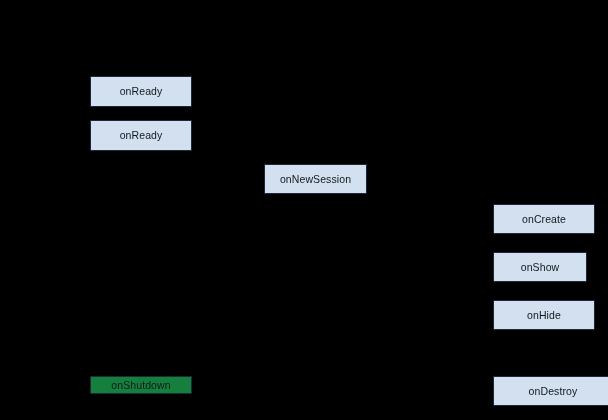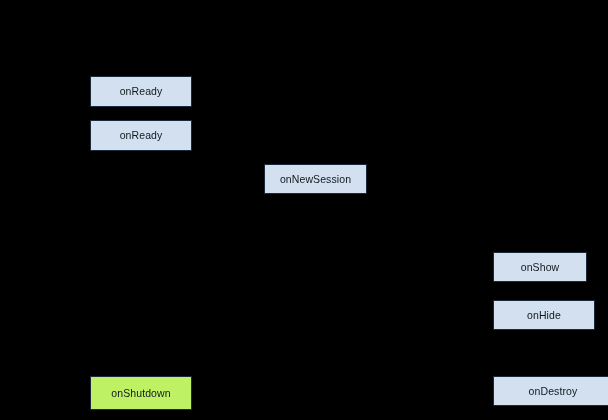--- a/index.html
+++ b/index.html
@@ -32,17 +32,18 @@
     white-space: nowrap;
   }
 </style>
 </head>
 <body>
 
 <div id="canvas" style="width: 608px; height: 420px; background: rgb(0, 0, 0);">
     <div class="node" style="left: 90px; top: 76px; width: 102px; height: 31px; background: rgb(210, 224, 240); border-color: rgb(27, 42, 58); color: rgb(18, 24, 31);">onReady</div>
     <div class="node" style="left: 90px; top: 120px; width: 102px; height: 31px; background: rgb(210, 224, 240); border-color: rgb(27, 42, 58); color: rgb(18, 24, 31);">onReady</div>
     <div class="node" style="left: 264px; top: 164px; width: 103px; height: 30px; background: rgb(210, 224, 240); border-color: rgb(27, 42, 58); color: rgb(18, 24, 31);">onNewSession</div>
+    <div class="node" style="left: 493px; top: 204px; width: 102px; height: 30px; background: rgb(210, 224, 240); border-color: rgb(27, 42, 58); color: rgb(18, 24, 31);">onCreate</div>
     <div class="node" style="left: 493px; top: 252px; width: 94px; height: 30px; background: rgb(210, 224, 240); border-color: rgb(27, 42, 58); color: rgb(18, 24, 31);">onShow</div>
     <div class="node" style="left: 493px; top: 300px; width: 102px; height: 30px; background: rgb(210, 224, 240); border-color: rgb(27, 42, 58); color: rgb(18, 24, 31);">onHide</div>
-    <div class="node" style="left: 90px; top: 376px; width: 102px; height: 34px; background: #bef264; border-color: rgb(27, 42, 58); color: rgb(18, 24, 31);">onShutdown</div>
+    <div class="node" style="left: 90px; top: 376px; width: 102px; height: 18px; background: #15803d; border-color: rgb(27, 42, 58); color: rgb(18, 24, 31);">onShutdown</div>
     <div class="node" style="left: 493px; top: 376px; width: 120px; height: 30px; background: rgb(210, 224, 240); border-color: rgb(27, 42, 58); color: rgb(18, 24, 31);">onDestroy</div>
   </div>
 
 </body></html>

